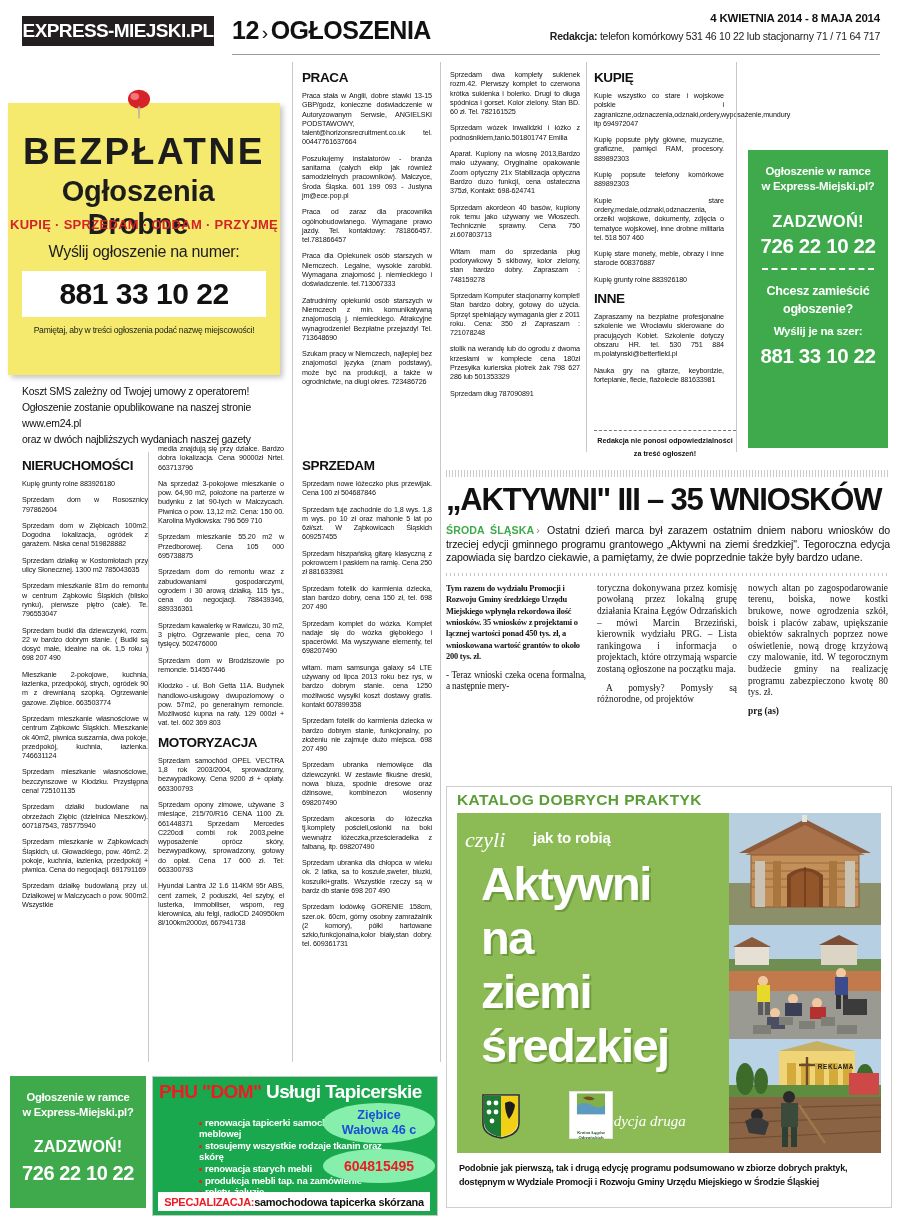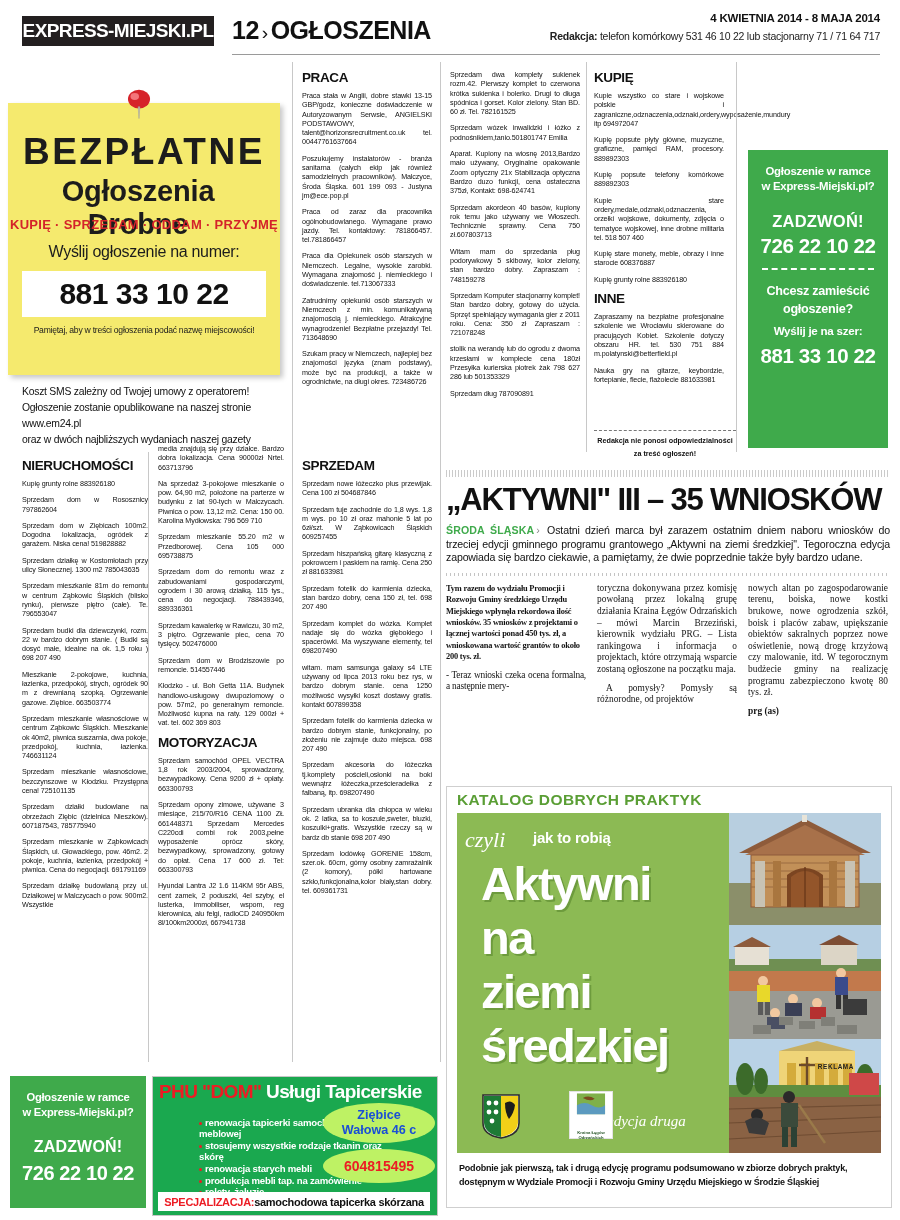--- a/index.html
+++ b/index.html
@@ -157,21 +157,21 @@
   .g2-num{position:absolute;left:0;top:86px;width:136px;font-size:20px;font-weight:bold;letter-spacing:-0.4px;}
 
   .reklama-lbl{position:absolute;right:46px;top:1063px;font-size:6.4px;font-weight:bold;letter-spacing:0.6px;color:#222;}
   .domad{position:absolute;left:152px;top:1076px;width:284px;height:138px;background:#1aa84f;border:1px solid #c7c7c7;overflow:hidden;}
   .dom-title{position:absolute;left:6px;top:4px;font-size:19px;font-weight:bold;letter-spacing:-0.6px;}
   .dom-title .red{color:#ec1c24;}
   .dom-title .wht{color:#ffffff;}
   .dom-list{position:absolute;left:6px;top:30px;width:190px;color:#ffffff;font-size:9.6px;line-height:11.6px;font-weight:bold;letter-spacing:-0.2px;}
   .dom-list li{list-style:none;margin:0;padding:0;}
   .dom-list li::before{content:"";display:inline-block;width:3px;height:3px;background:#ec1c24;border-radius:50%;margin-right:3px;vertical-align:middle;}
-  .bubble{position:absolute;background:#bef264;border-radius:50%;text-align:center;}
+  .bubble{position:absolute;background:#86efac;border-radius:50%;text-align:center;}
   .bub1{right:2px;top:26px;width:112px;height:40px;}
   .bub1 div{color:#1a4fd6;font-size:12.6px;font-weight:bold;line-height:15px;padding-top:5px;}
   .bub2{right:2px;top:72px;width:112px;height:34px;}
   .bub2 div{color:#ec1c24;font-size:14px;font-weight:bold;line-height:34px;}
   .dom-spec{position:absolute;left:5px;bottom:4px;width:272px;height:19px;background:#ffffff;
     display:flex;align-items:center;justify-content:center;}
   .dom-spec span{font-size:11px;font-weight:bold;letter-spacing:-0.3px;}
   .dom-spec .r{color:#ec1c24;}
   .dom-spec .k{color:#111;}
 
@@ -258,20 +258,21 @@
 
   <div class="col" style="left:302px;top:452px;width:130px;">
     <span class="cat">SPRZEDAM</span>
     <p>Sprzedam nowe łóżeczko plus przewijak. Cena 100 zł 504687846</p>
     <p>Sprzedam tuje zachodnie do 1,8 wys. 1,8 m wys. po 10 zł oraz mahonie 5 lat po 6zł/szt. W Ząbkowicach Śląskich 609257455</p>
     <p>Sprzedam hiszpańską gitarę klasyczną z pokrowcem i paskiem na ramię. Cena 250 zł 881633981</p>
     <p>Sprzedam fotelik do karmienia dziecka, stan bardzo dobry, cena 150 zł, tel. 698 207 490</p>
     <p>Sprzedam komplet do wózka. Komplet nadaje się do wózka głębokiego i spacerówki. Ma wyszywane elementy, tel 698207490</p>
     <p>witam. mam samsunga galaxy s4 LTE używany od lipca 2013 roku bez rys, w bardzo dobrym stanie. cena 1250 możliwość wysyłki koszt dostawy gratis. kontakt 607899358</p>
     <p>Sprzedam fotelik do karmienia dziecka w bardzo dobrym stanie, funkcjonalny, po złożeniu nie zajmuje dużo miejsca. 698 207 490</p>
+    <p>Sprzedam ubranka niemowlęce dla dziewczynki. W zestawie fikuśne dreski, nowa bluza, spodnie dresowe oraz dżinsowe, kombinezon wiosenny 698207490</p>
     <p>Sprzedam akcesoria do łóżeczka tj.komplety pościeli,osłonki na boki wewnątrz łóżeczka,prześcieradełka z falbaną, itp. 698207490</p>
     <p>Sprzedam ubranka dla chłopca w wieku ok. 2 latka, sa to koszule,sweter, bluzki, koszulki+gratis. Wszystkie rzeczy są w bardz db stanie 698 207 490</p>
     <p>Sprzedam lodówkę GORENIE 158cm, szer.ok. 60cm, górny osobny zamrażalnik (2 komory), półki hartowane szkło,funkcjonalna,kolor biały,stan dobry. tel. 609361731</p>
   </div>
 
   <div class="col" style="left:302px;top:64px;width:130px;">
     <span class="cat">PRACA</span>
     <p>Praca stała w Anglii, dobre stawki 13-15 GBP/godz, konieczne doświadczenie w Autoryzowanym Serwsie, ANGIELSKI PODSTAWOWY, talent@horizonsrecruitment.co.uk  tel. 00447761637664</p>
     <p>Poszukujemy instalatorów - branża sanitarna (całych ekip jak również samodzielnych pracowników). Malczyce, Środa Śląska. 601 199 093 - Justyna jm@ece.pop.pl</p>
     <p>Praca od zaraz dla pracownika ogólnobudowlanego. Wymagane prawo jazdy. Tel. kontaktowy: 781866457. tel.781866457</p>

